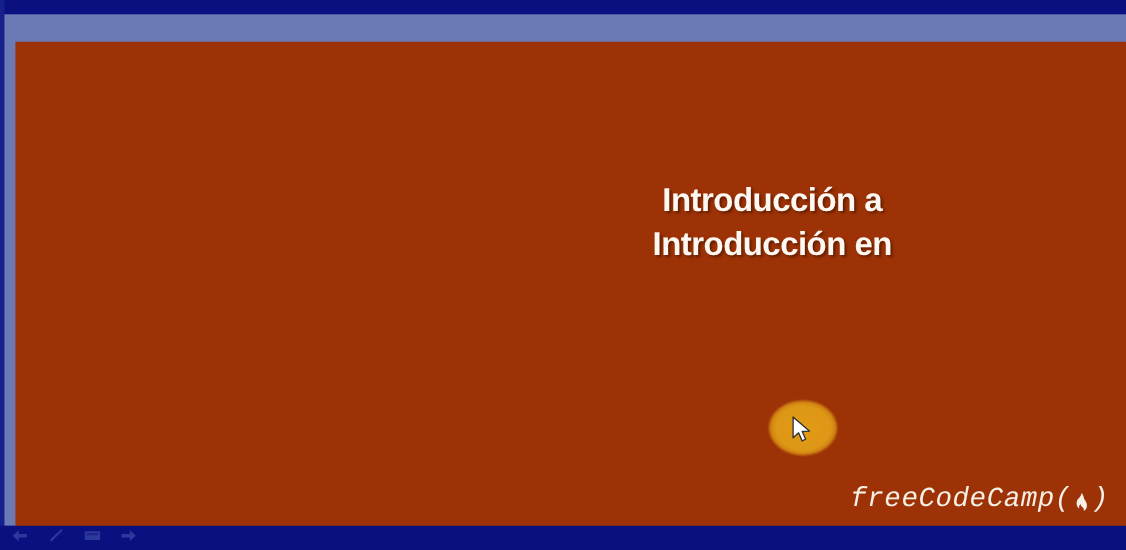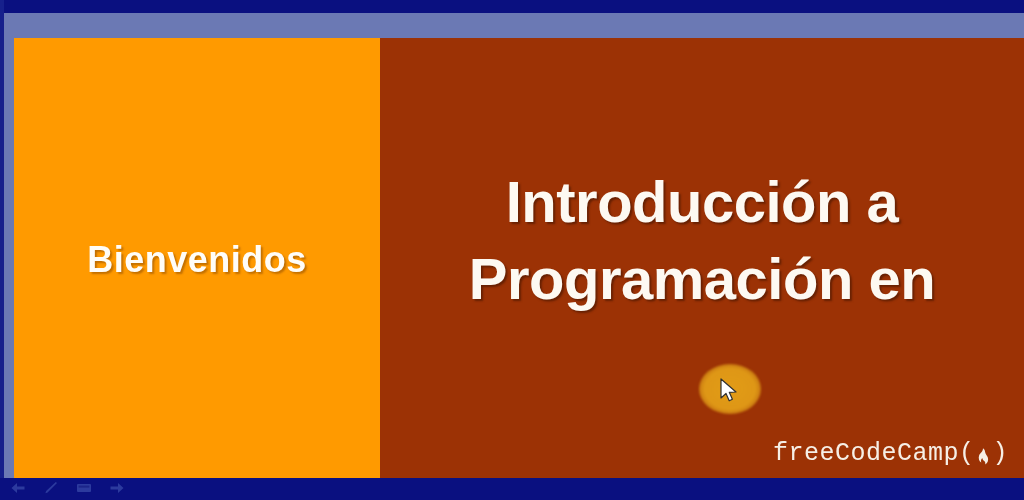--- a/index.html
+++ b/index.html
@@ -83,21 +83,21 @@
     height: 443px;
   }
 
   .slide-title {
     position: absolute;
     left: 0;
     top: 125px;
     width: 644px;
     text-align: center;
     color: #fdf9f2;
-    font-size: 58px;
+    font-size: 30px;
     font-weight: bold;
     line-height: 1.33;
     letter-spacing: -0.5px;
     text-shadow: 2px 2px 2px rgba(60,18,0,0.55);
   }
   .slide-title .tline { display: block; }
 
   
   .spotlight {
     position: absolute;
@@ -126,20 +126,21 @@
     position: absolute;
     right: 16px;
     bottom: 13px;
     color: #f6efe6;
     font-family: "Liberation Mono", "DejaVu Sans Mono", monospace;
     font-size: 25px;
     letter-spacing: 0.5px;
     display: flex;
     align-items: center;
     white-space: nowrap;
+    font-style: italic;
   }
   .fcc-logo .paren {
     font-family: "Liberation Mono", "DejaVu Sans Mono", monospace;
   }
   .fcc-flame {
     display: inline-block;
     width: 16px;
     height: 20px;
     margin: 0 1px;
     position: relative;
@@ -174,29 +175,26 @@
 
 <div id="app">
 
   <div class="chrome-top"></div>
   <div class="chrome-left"></div>
 
   <div class="frame">
 
     <div class="slide">
 
-      <div class="slide-left-panel">
-        <span class="welcome">Bienvenidos</span>
-      </div>
 
       <div class="slide-right-panel">
 
         <div class="slide-title">
           <span class="tline">Introducción a</span>
-          <span class="tline">Programación en</span>
+          <span class="tline">Introducción en</span>
         </div>
 
         <div class="spotlight"></div>
 
         <div class="mouse-cursor">
           <svg width="20" height="28" viewBox="0 0 20 28">
             <path d="M1 1 L1 20 L6 15.5 L9.2 22.8 L12.4 21.3 L9.3 14.3 L16 14 Z" fill="#ffffff" stroke="#303030" stroke-width="1.2" stroke-linejoin="round"></path>
           </svg>
         </div>
 

